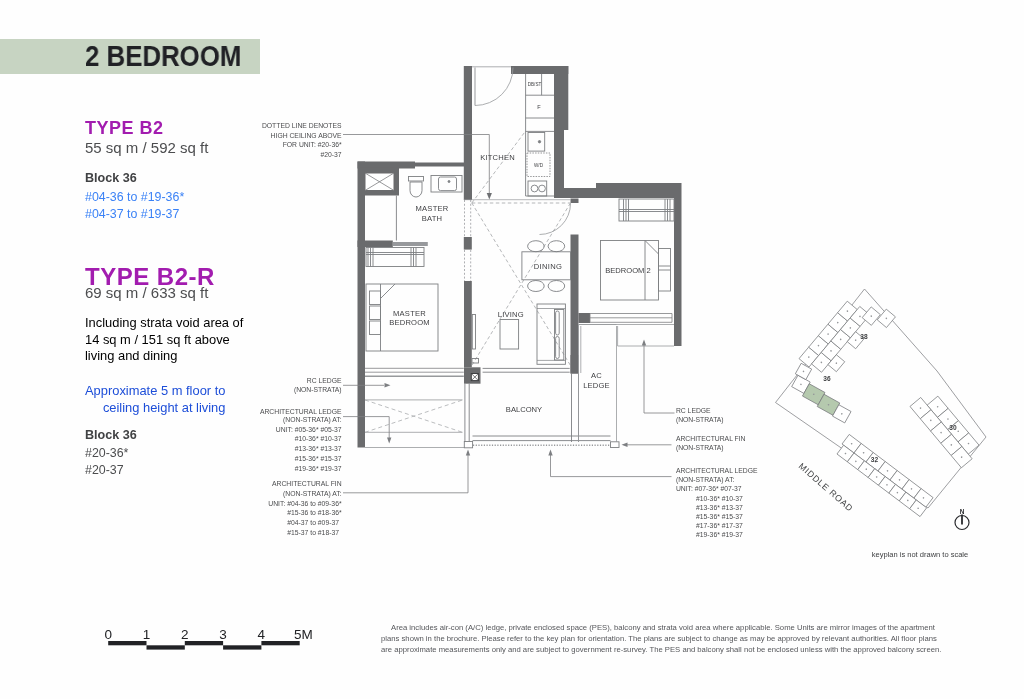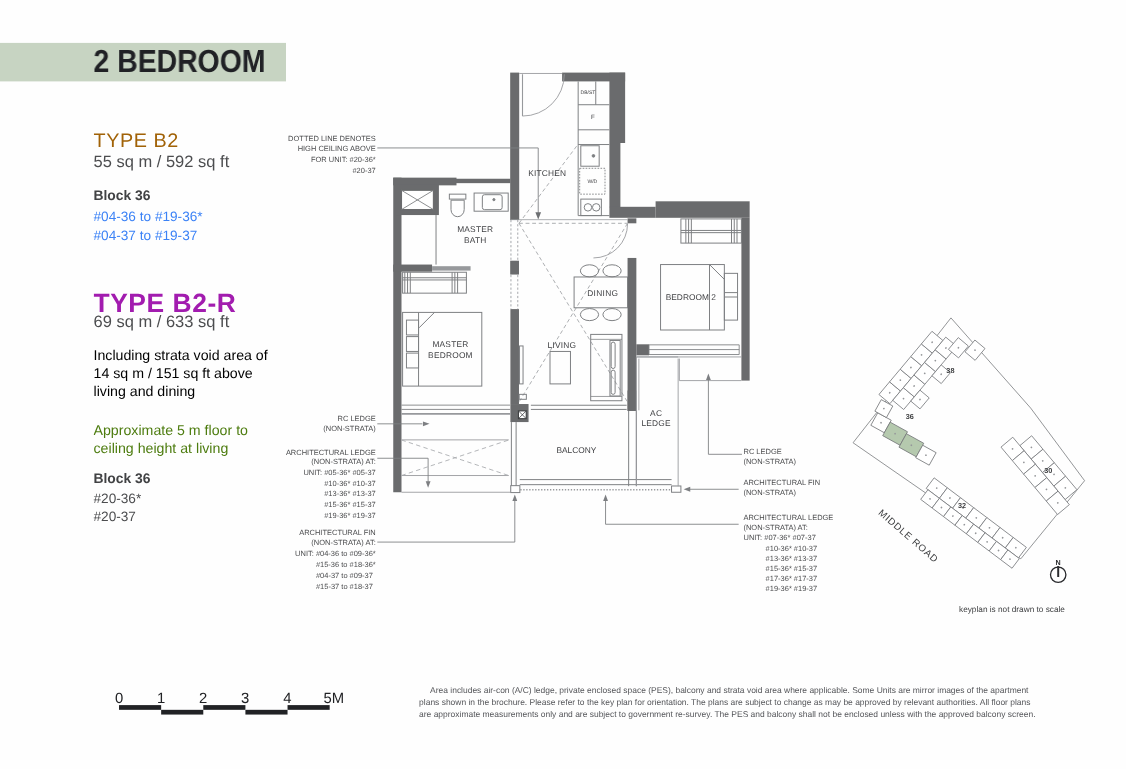--- a/index.html
+++ b/index.html
@@ -7,34 +7,34 @@
 .abs{will-change:transform;}
 .abs{position:absolute;}
 </style>
 </head>
 <body>
 
 <div class="abs" style="left:0;top:39px;width:260px;height:35px;background:#c7d4c2;"></div>
 
 <div class="abs" style="left:85px;top:39.5px;font-weight:bold;font-size:29px;letter-spacing:0px;color:#202125;transform:scaleX(0.89);transform-origin:0 0;white-space:nowrap;">2 BEDROOM</div>
 
-<div class="abs" style="left:85px;top:118px;font-size:18px;font-weight:normal;letter-spacing:.5px;color:#a16207;">TYPE B2</div>
+<div class="abs" style="left:85px;top:118px;font-size:18px;font-weight:bold;letter-spacing:.5px;color:#a21caf;">TYPE B2</div>
 
 <div class="abs" style="left:85px;top:139px;font-size:15px;color:#4c4d4f;">55 sq m / 592 sq ft</div>
 
 <div class="abs" style="left:85px;top:171px;font-size:12.6px;font-weight:bold;color:#414244;">Block 36</div>
 <div class="abs" style="left:85px;top:189px;font-size:12.4px;color:#3b82f6;line-height:17.4px;">#04-36 to #19-36*<br>#04-37 to #19-37</div>
 
 <div class="abs" style="left:85px;top:263px;font-size:24px;font-weight:bold;letter-spacing:.5px;color:#a21caf;">TYPE B2-R</div>
 
 <div class="abs" style="left:85px;top:284px;font-size:15px;color:#4c4d4f;">69 sq m / 633 sq ft</div>
 
 <div class="abs" style="left:85px;top:315px;font-size:12.9px;color:#000000;line-height:16.7px;">Including strata void area of<br>14 sq m / 151 sq ft above<br>living and dining</div>
 
-<div class="abs" style="left:85px;top:383px;font-size:12.9px;color:#4d7c0f;line-height:16.7px;">Approximate 5 m floor to<br>ceiling height at living</div>
+<div class="abs" style="left:85px;top:383px;font-size:12.9px;color:#1d4ed8;line-height:16.7px;text-align:right;">Approximate 5 m floor to<br>ceiling height at living</div>
 
 <div class="abs" style="left:85px;top:428px;font-size:12.6px;font-weight:bold;color:#414244;">Block 36</div>
 <div class="abs" style="left:85px;top:445px;font-size:12.4px;color:#4c4d4f;line-height:16.9px;">#20-36*<br>#20-37</div>
 
 <div class="abs" style="left:380.5px;top:622.5px;font-size:7.7px;line-height:10.8px;color:#55565a;white-space:nowrap;" id="disc"><span style="margin-left:10px;"></span>Area includes air-con (A/C) ledge, private enclosed space (PES), balcony and strata void area where applicable. Some Units are mirror images of the apartment<br>plans shown in the brochure. Please refer to the key plan for orientation. The plans are subject to change as may be approved by relevant authorities. All floor plans<br>are approximate measurements only and are subject to government re-survey. The PES and balcony shall not be enclosed unless with the approved balcony screen.</div>
 
 <svg class="abs" style="left:0;top:0;" width="1024" height="699" viewBox="0 0 1024 699">
 <g fill="none" stroke="none">
 
 <g fill="#6a6b6d">

